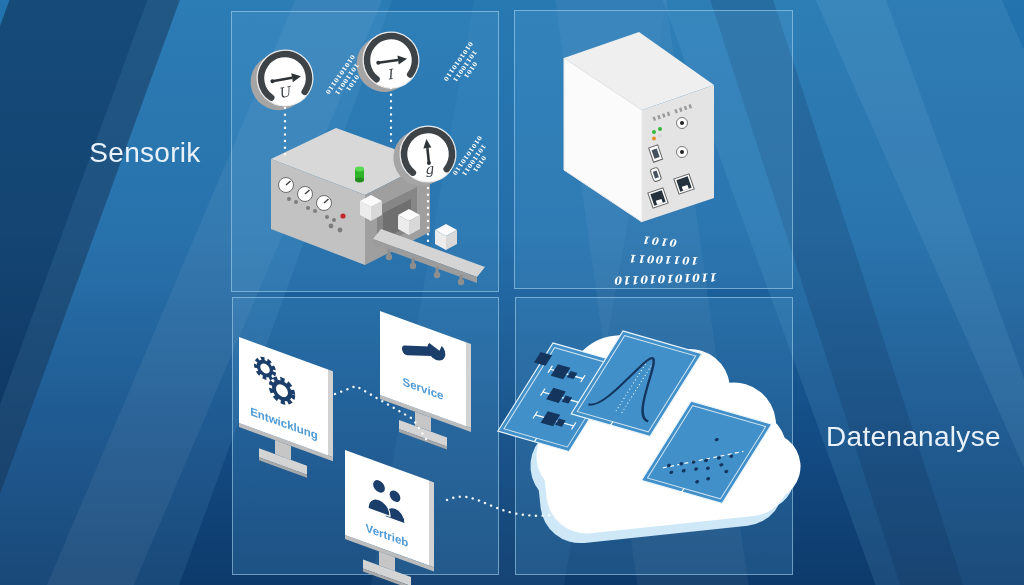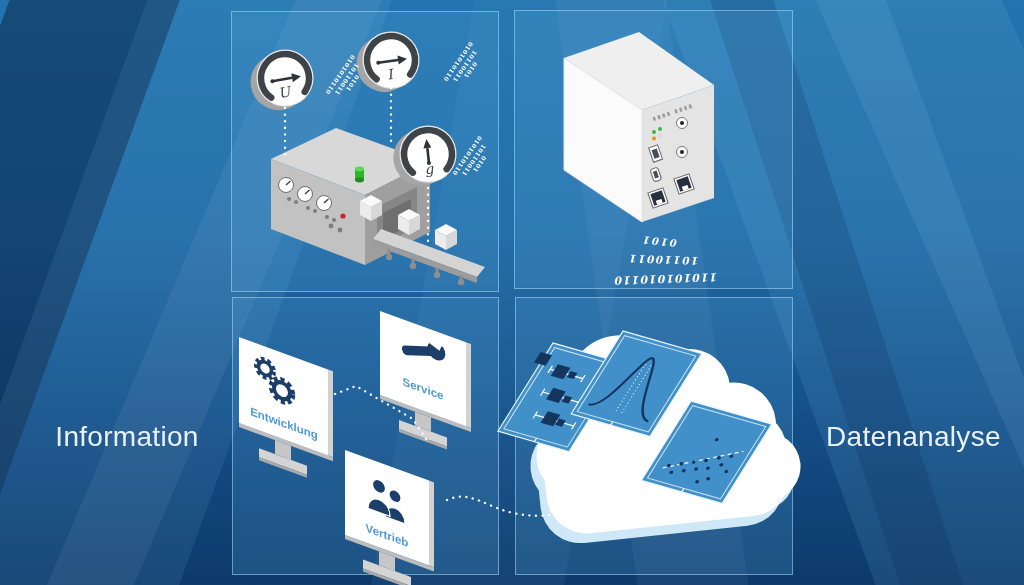--- a/index.html
+++ b/index.html
@@ -40,21 +40,21 @@
   <div class="stripe s5"></div>
   <div class="stripe s6"></div>
   <div class="stripe s7"></div>
   <div class="stripe s8"></div>
 
   <div class="panel p-tl"></div>
   <div class="panel p-tr"></div>
   <div class="panel p-bl"></div>
   <div class="panel p-br"></div>
 
-  <div class="lbl" style="left:42px;top:421px;width:170px;">Information</div>
+  <div class="lbl" style="left:60px;top:137px;width:170px;">Sensorik</div>
   <div class="lbl" style="left:826px;top:421px;width:160px;">Datenanalyse</div>
 
   <svg class="art" style="left:231px;top:11px;z-index:3;" width="266" height="279" viewBox="0 0 266 279">
 
     <g>
       <polygon points="40,148 105,117 199,151 134,184" fill="#d8d8d8"></polygon>
       <polygon points="40,148 134,184 134,254 40,218" fill="#c2c2c2"></polygon>
       <polygon points="134,184 199,151 199,221 134,254" fill="#9f9f9f"></polygon>
 
       <polygon points="146,196 186,176 186,216 146,236" fill="#868686"></polygon>

